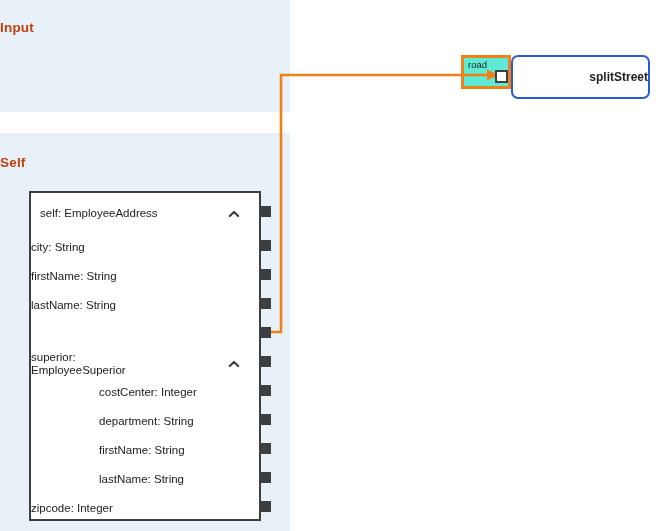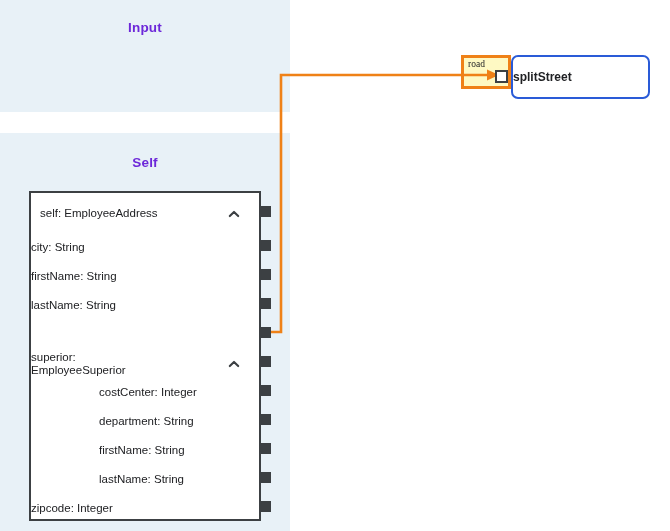--- a/index.html
+++ b/index.html
@@ -33,24 +33,23 @@
     height: 112px;
   }
   #lane-self {
     top: 133px;
     height: 398px;
   }
   .lane-title {
     position: absolute;
     left: 0;
     width: 290px;
-    text-align: center;
     font-size: 13.5px;
     font-weight: bold;
-    color: #6d28d9;
+    color: #c2410c;
     letter-spacing: 0.2px;
   }
   #lane-input .lane-title { top: 20px; }
   #lane-self  .lane-title { top: 22px; }
 
   
   #tree-box {
     position: absolute;
     left: 29px;
     top: 191px;
@@ -105,39 +104,38 @@
     left: 511px;
     top: 55px;
     width: 139px;
     height: 44px;
     border: 2px solid #2a5bd7;
     border-radius: 7px;
     background: #ffffff;
     box-sizing: border-box;
     display: flex;
     align-items: center;
-    justify-content: flex-start;
+    justify-content: flex-end;
   }
   #split-node-label {
     font-size: 12px;
     font-weight: bold;
     color: #202124;
   }
 
   
   #road-port-box {
     position: absolute;
     left: 461px;
     top: 55px;
     width: 50px;
     height: 34px;
     border: 3px solid #ef8117;
-    background: #fef9c3;
-    box-sizing: border-box;
-    font-family: Liberation Serif, serif;
+    background: #5eead4;
+    box-sizing: border-box;
   }
   #road-port-label {
     position: absolute;
     left: 4px;
     top: 1px;
     font-size: 9.5px;
     color: #202124;
   }
   #road-port-square {
     position: absolute;

